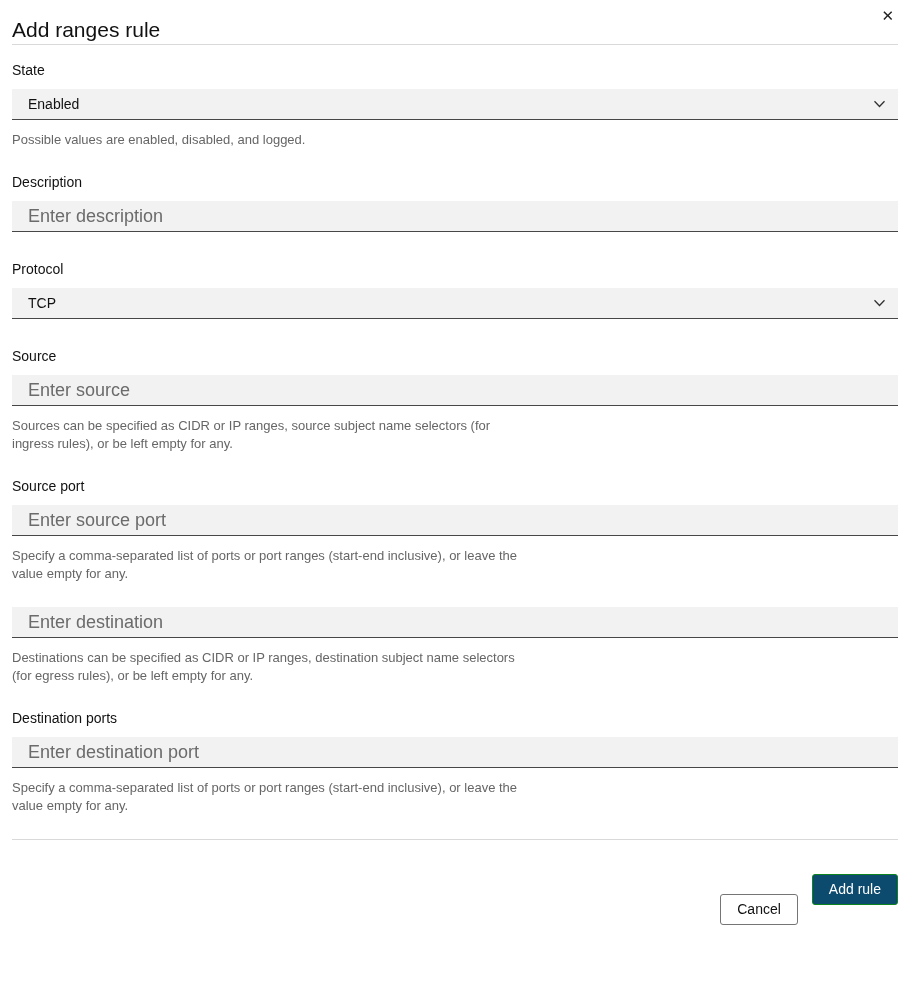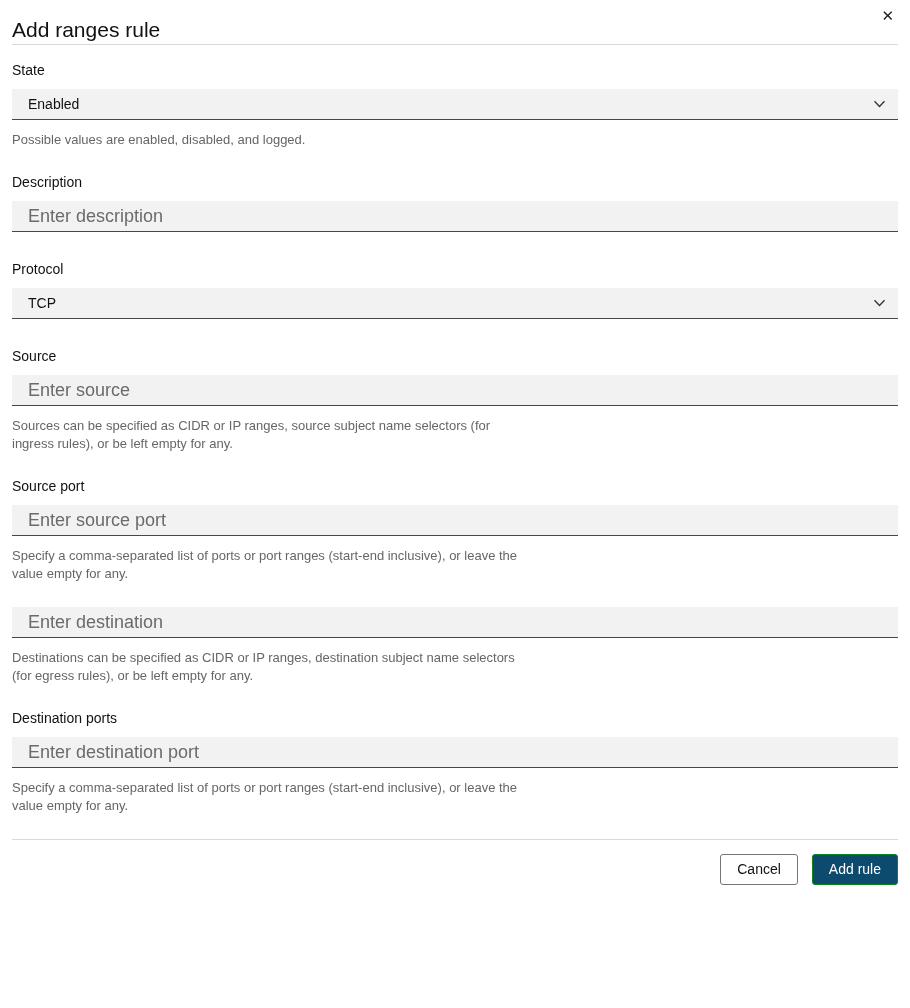--- a/index.html
+++ b/index.html
@@ -123,20 +123,21 @@
     font-family: inherit;
     font-size: 14px;
     line-height: 29px;
     border-radius: 3px;
     cursor: pointer;
   }
   .btn-outline {
     background: #ffffff;
     border: 1px solid #757575;
     color: #111111;
+    margin-top: 40px;
   }
   .btn-positive {
     background: #0c4a6e;
     border: 1px solid #0e8420;
     color: #ffffff;
   }
 </style>
 </head>
 <body>
 

